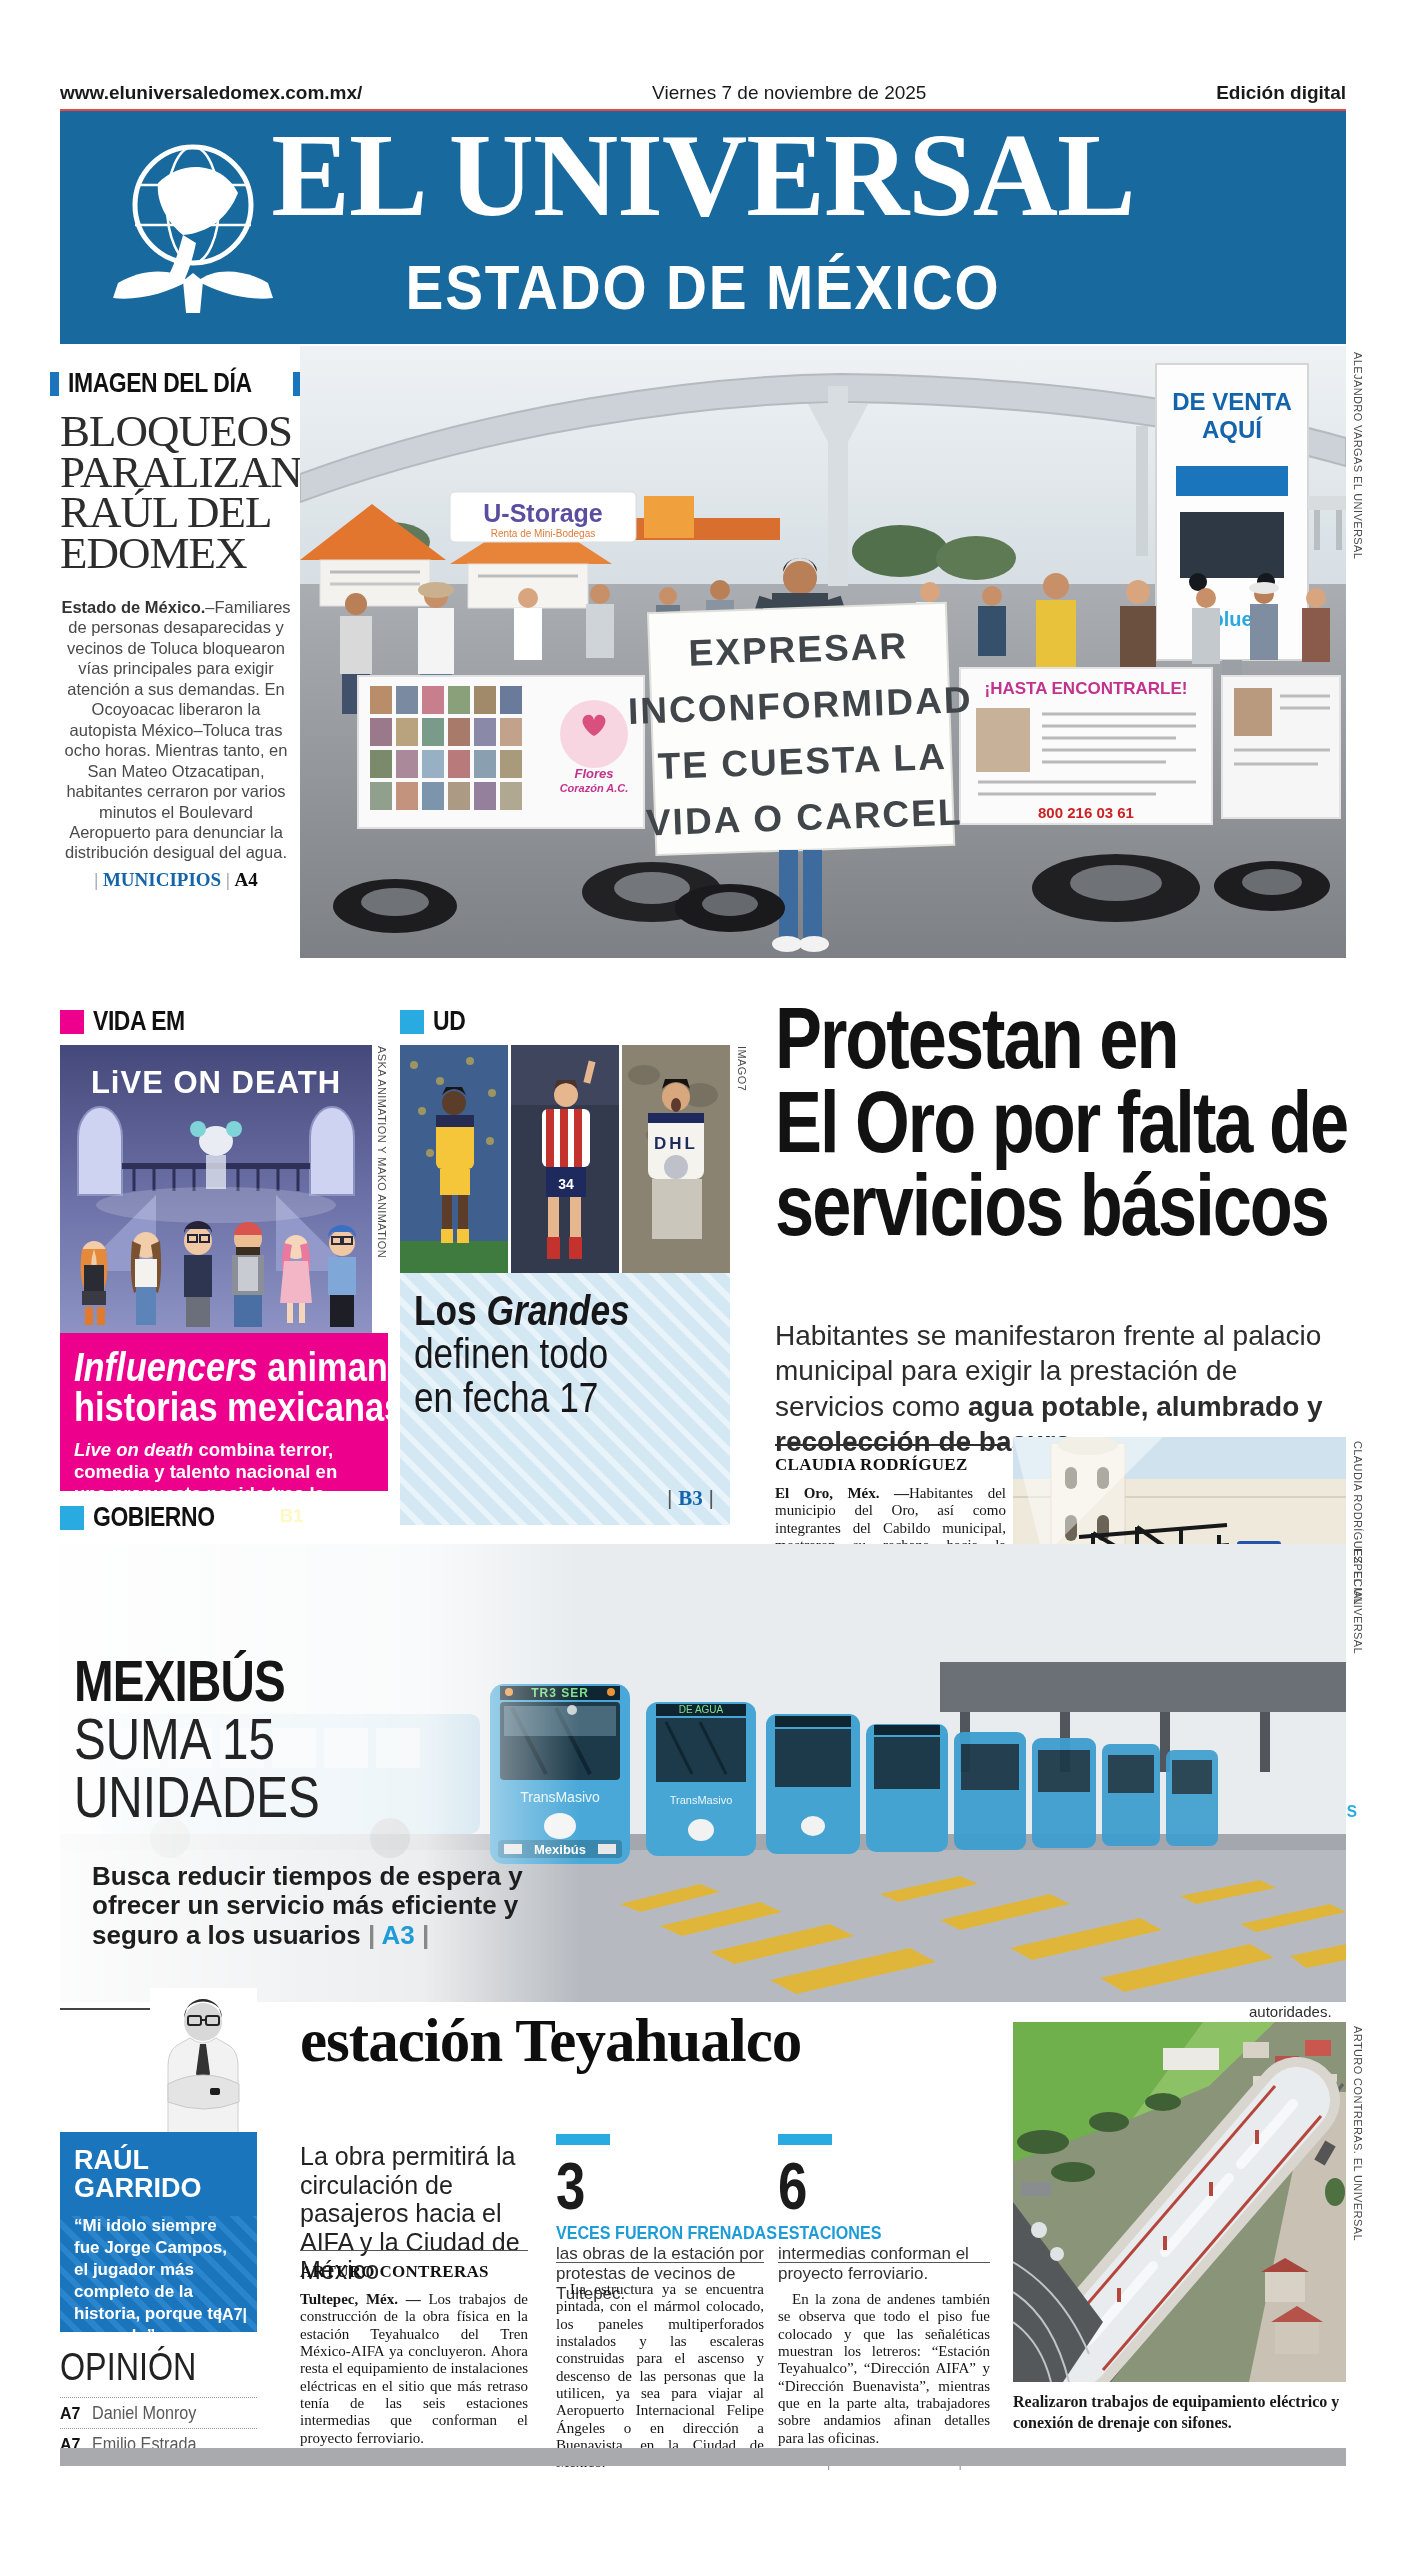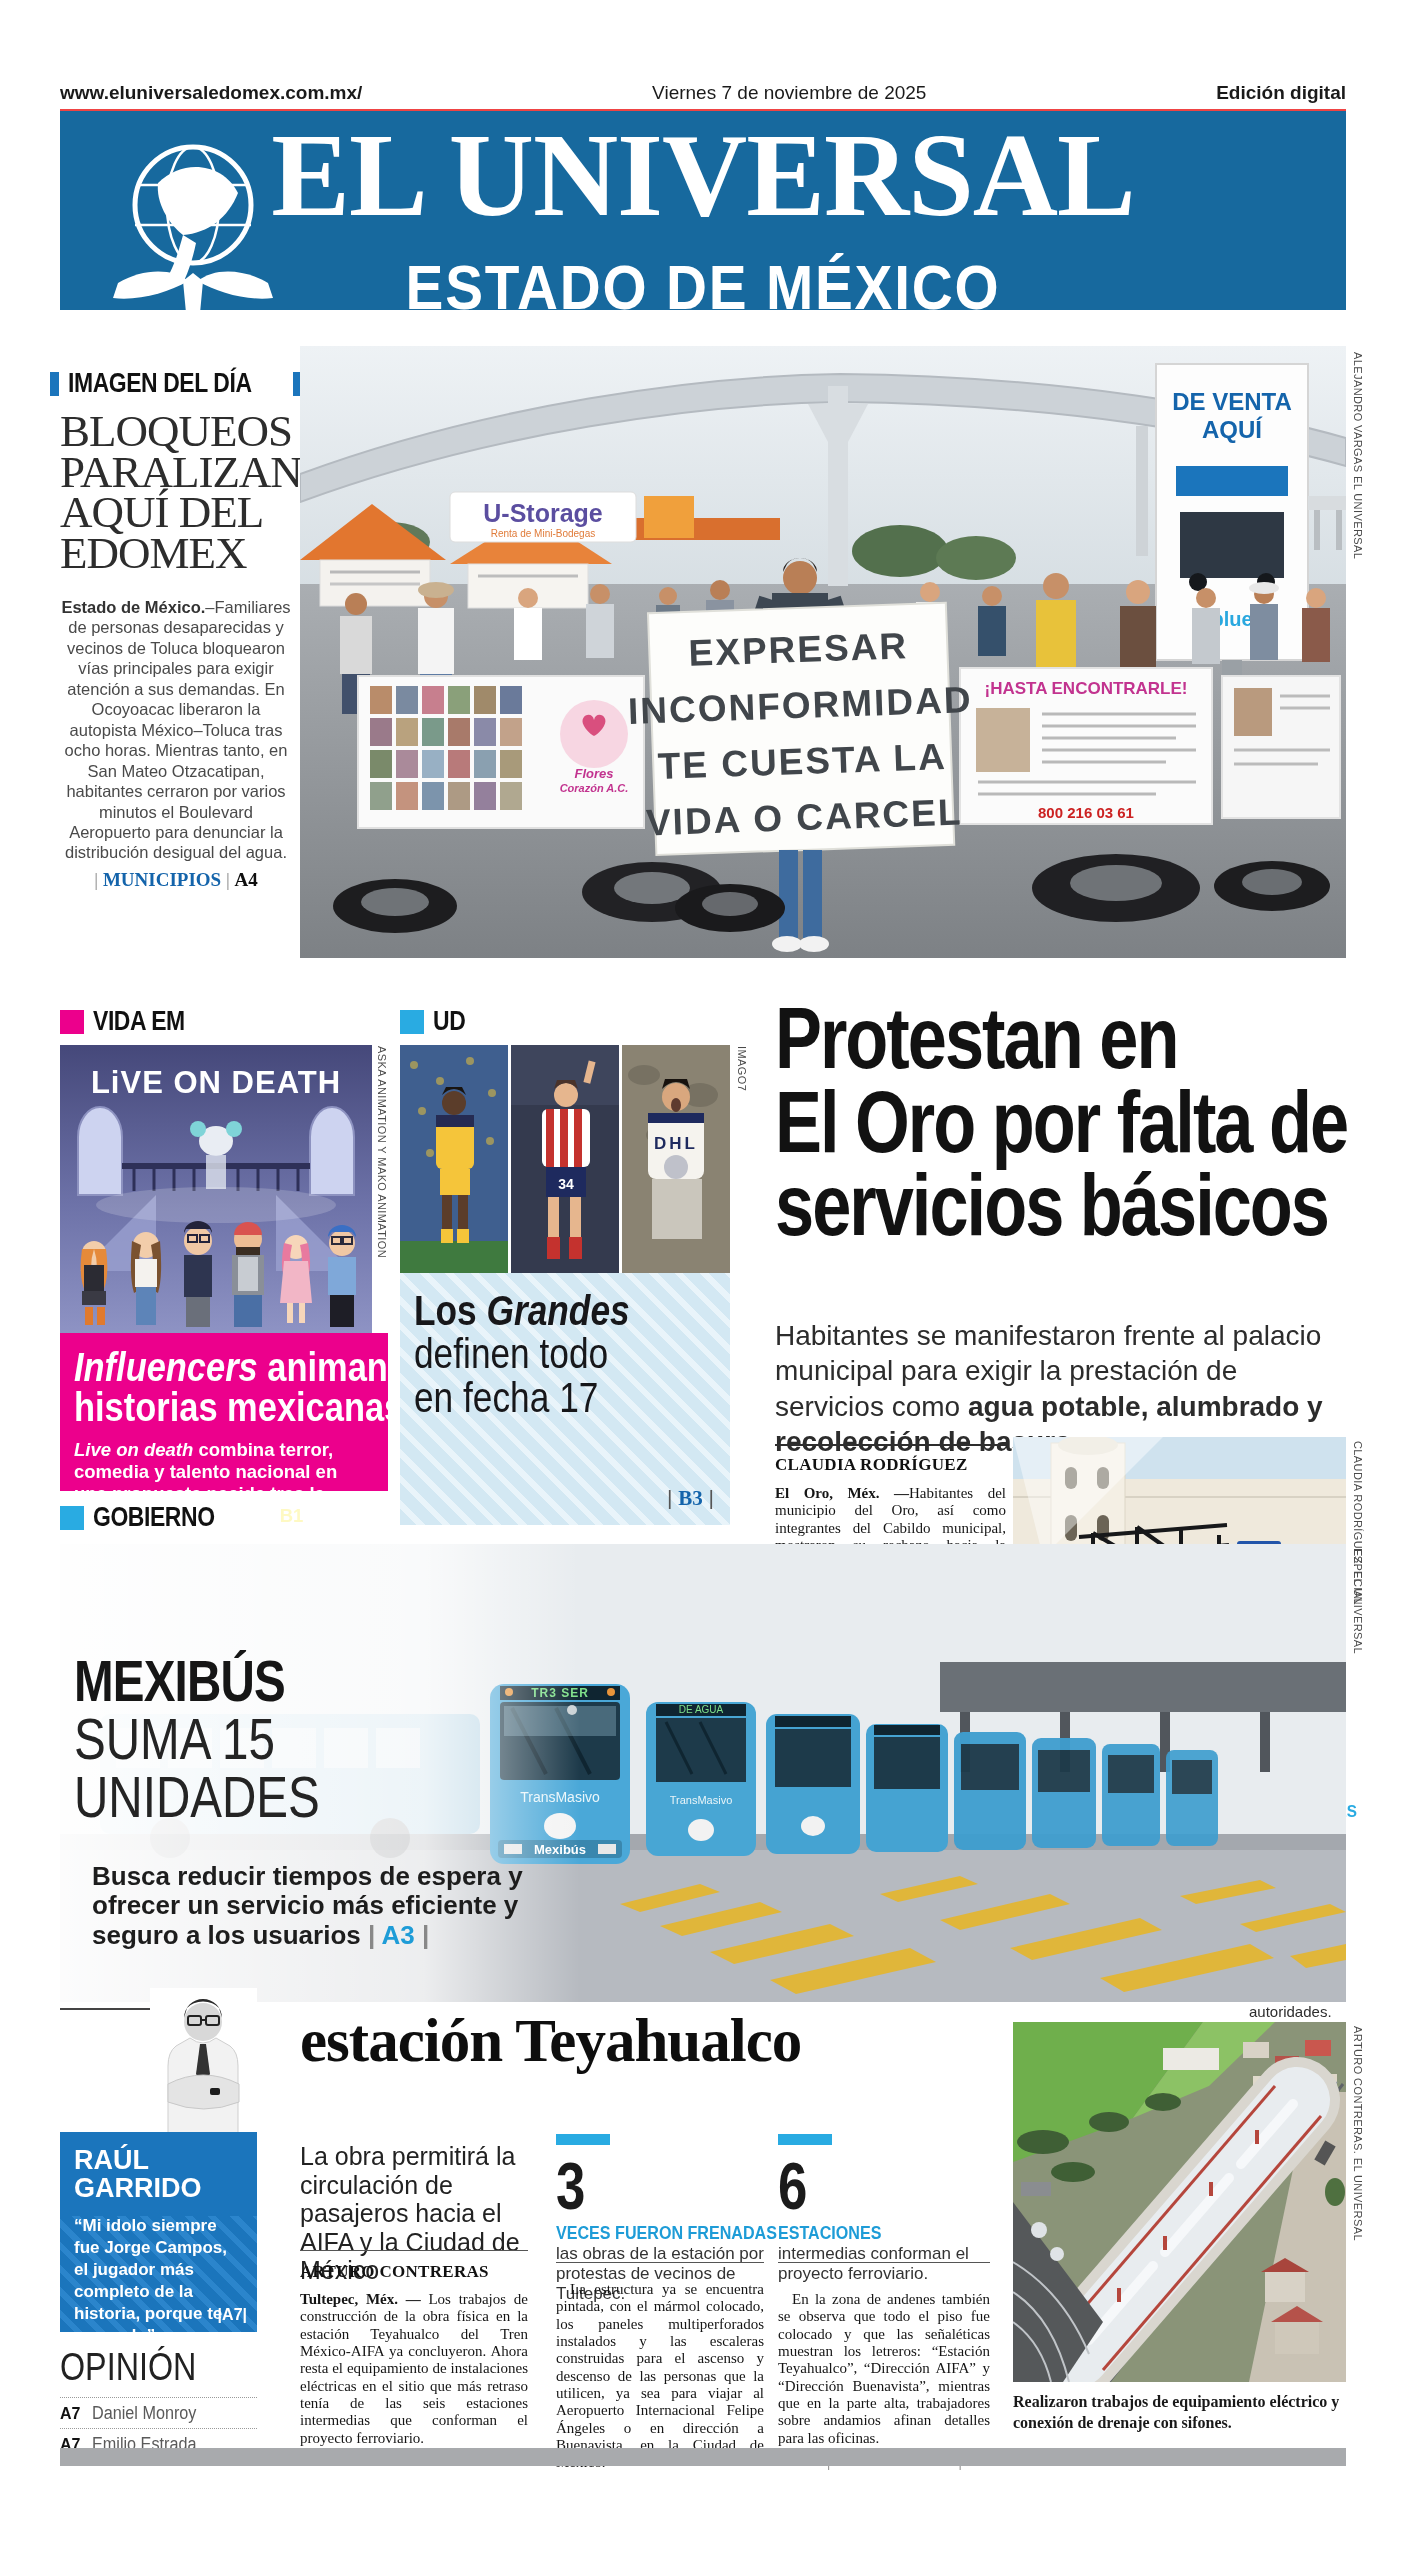--- a/index.html
+++ b/index.html
@@ -83,21 +83,21 @@
 <body>
 
 <div id="page">
 
   <div class="abs hdr" style="left:60px;top:82px;width:1286px;">
     <span class="b">www.eluniversaledomex.com.mx/</span>
     <span>Viernes 7 de noviembre de 2025</span>
     <span class="b">Edición digital</span>
   </div>
 
-  <div class="abs masthead" style="left:60px;top:111px;width:1286px;height:199px;">
+  <div class="abs masthead" style="left:60px;top:111px;width:1286px;height:233px;">
     <svg class="abs" style="left:28px;top:12px;" width="205" height="212" viewBox="0 0 205 212">
       <circle cx="105" cy="82" r="58" fill="none" stroke="#fff" stroke-width="5"></circle>
       <ellipse cx="105" cy="82" rx="26" ry="58" fill="none" stroke="#fff" stroke-width="2.5"></ellipse>
       <line x1="49" y1="62" x2="161" y2="62" stroke="#fff" stroke-width="2.5"></line>
       <line x1="47" y1="102" x2="163" y2="102" stroke="#fff" stroke-width="2.5"></line>
       <path d="M70,60 C95,35 135,40 150,70 C140,95 120,110 95,112 C80,100 68,80 70,60 Z" fill="#fff"></path>
       <path d="M95,112 C90,130 85,150 70,168 L95,160 C100,150 105,135 108,120 Z" fill="#fff"></path>
       <path d="M30,160 C55,145 85,145 100,158 C80,170 50,178 25,175 Z" fill="#fff"></path>
       <path d="M180,160 C155,145 125,145 110,158 C130,170 160,178 185,175 Z" fill="#fff"></path>
       <path d="M95,158 L105,150 L115,158 L112,190 L98,190 Z" fill="#fff"></path>
@@ -112,21 +112,21 @@
     <div style="display:flex;justify-content:center;">
       <div class="kicker">
         <span class="bar"></span>
         <span class="cond" style="transform:scaleX(.85);">IMAGEN DEL DÍA</span>
         <span class="bar"></span>
       </div>
     </div>
     <div class="idd-head serif" style="margin-top:12px;">
       <div>BLOQUEOS</div>
       <div>PARALIZAN</div>
-      <div>AQUÍ DEL</div>
+      <div>RAÚL DEL</div>
       <div>EDOMEX</div>
     </div>
     <div class="idd-body" style="margin-top:24px;">
       <span class="lead">Estado de México.</span><span>–Familiares de personas desaparecidas y vecinos de Toluca bloquearon vías principales para exigir atención a sus demandas. En Ocoyoacac liberaron la autopista México–Toluca tras ocho horas. Mientras tanto, en San Mateo Otzacatipan, habitantes cerraron por varios minutos el Boulevard Aeropuerto para denunciar la distribución desigual del agua.</span>
     </div>
     <div class="seclink" style="text-align:center;margin-top:6px;">
       <span class="pipe">| </span><span class="mun">MUNICIPIOS</span><span class="pipe"> | </span><span>A4</span>
     </div>
   </div>
 

